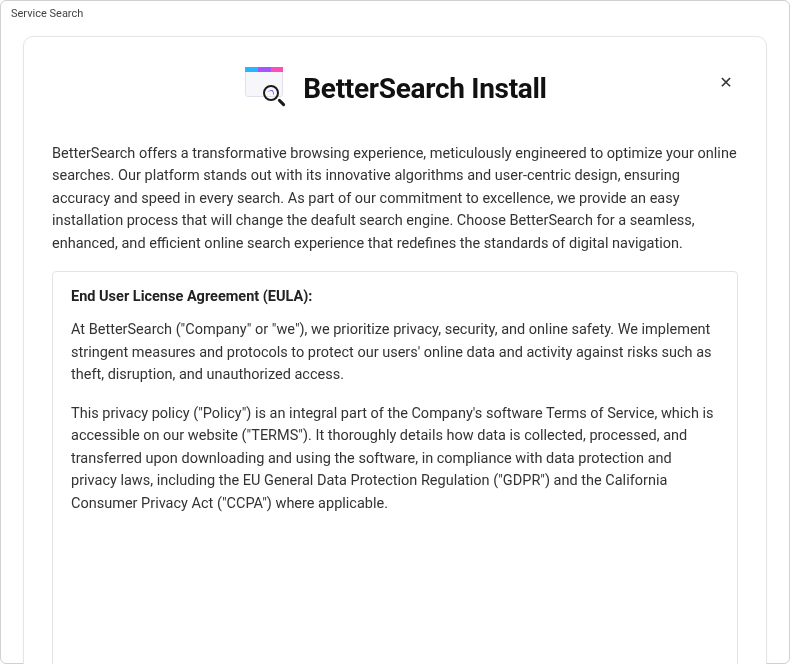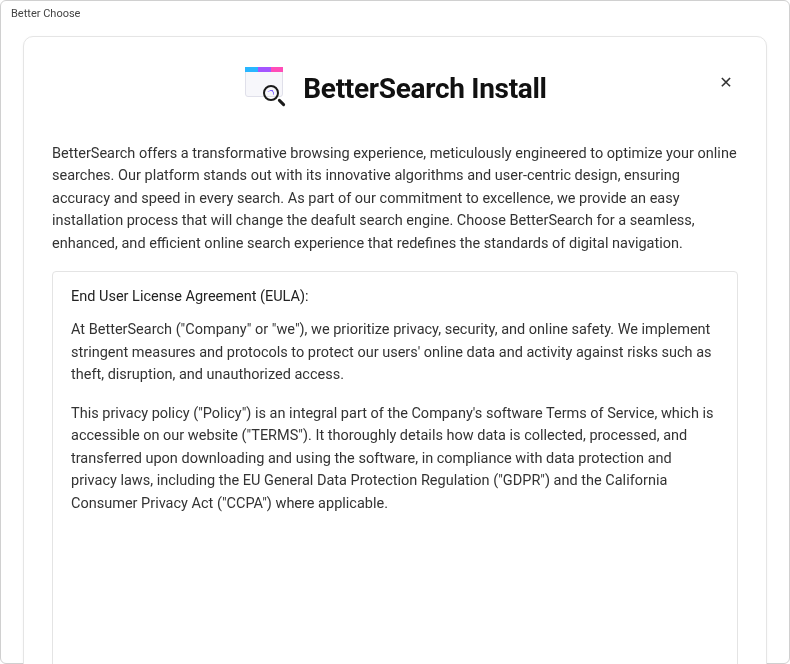--- a/index.html
+++ b/index.html
@@ -155,38 +155,38 @@
     .eula-box::-webkit-scrollbar-track {
       background: #f7f7f7;
       border-left: 1px solid #eee;
     }
     .eula-box::-webkit-scrollbar-thumb {
       background: #c8c8c8;
       border-radius: 10px;
       border: 3px solid #f7f7f7;
     }
     .eula-heading {
-      font-weight: 400;
+      font-weight: 700;
       font-size: 14.5px;
       color: #222;
       margin-bottom: 14px;
     }
     .eula-para {
       font-size: 14.5px;
       line-height: 1.55;
       color: #333;
       margin-bottom: 16px;
     }
   </style>
 </head>
 <body>
 
 <div class="window">
   <div class="titlebar">
-    <span>Better Choose</span>
+    <span>Service Search</span>
   </div>
   <div class="content-area">
     <div class="card">
       <div class="header-row">
         <div class="logo-wrap">
           <div class="logo-page"></div>
           <div class="logo-tab">
               <div></div>
               <div></div>
               <div></div>

